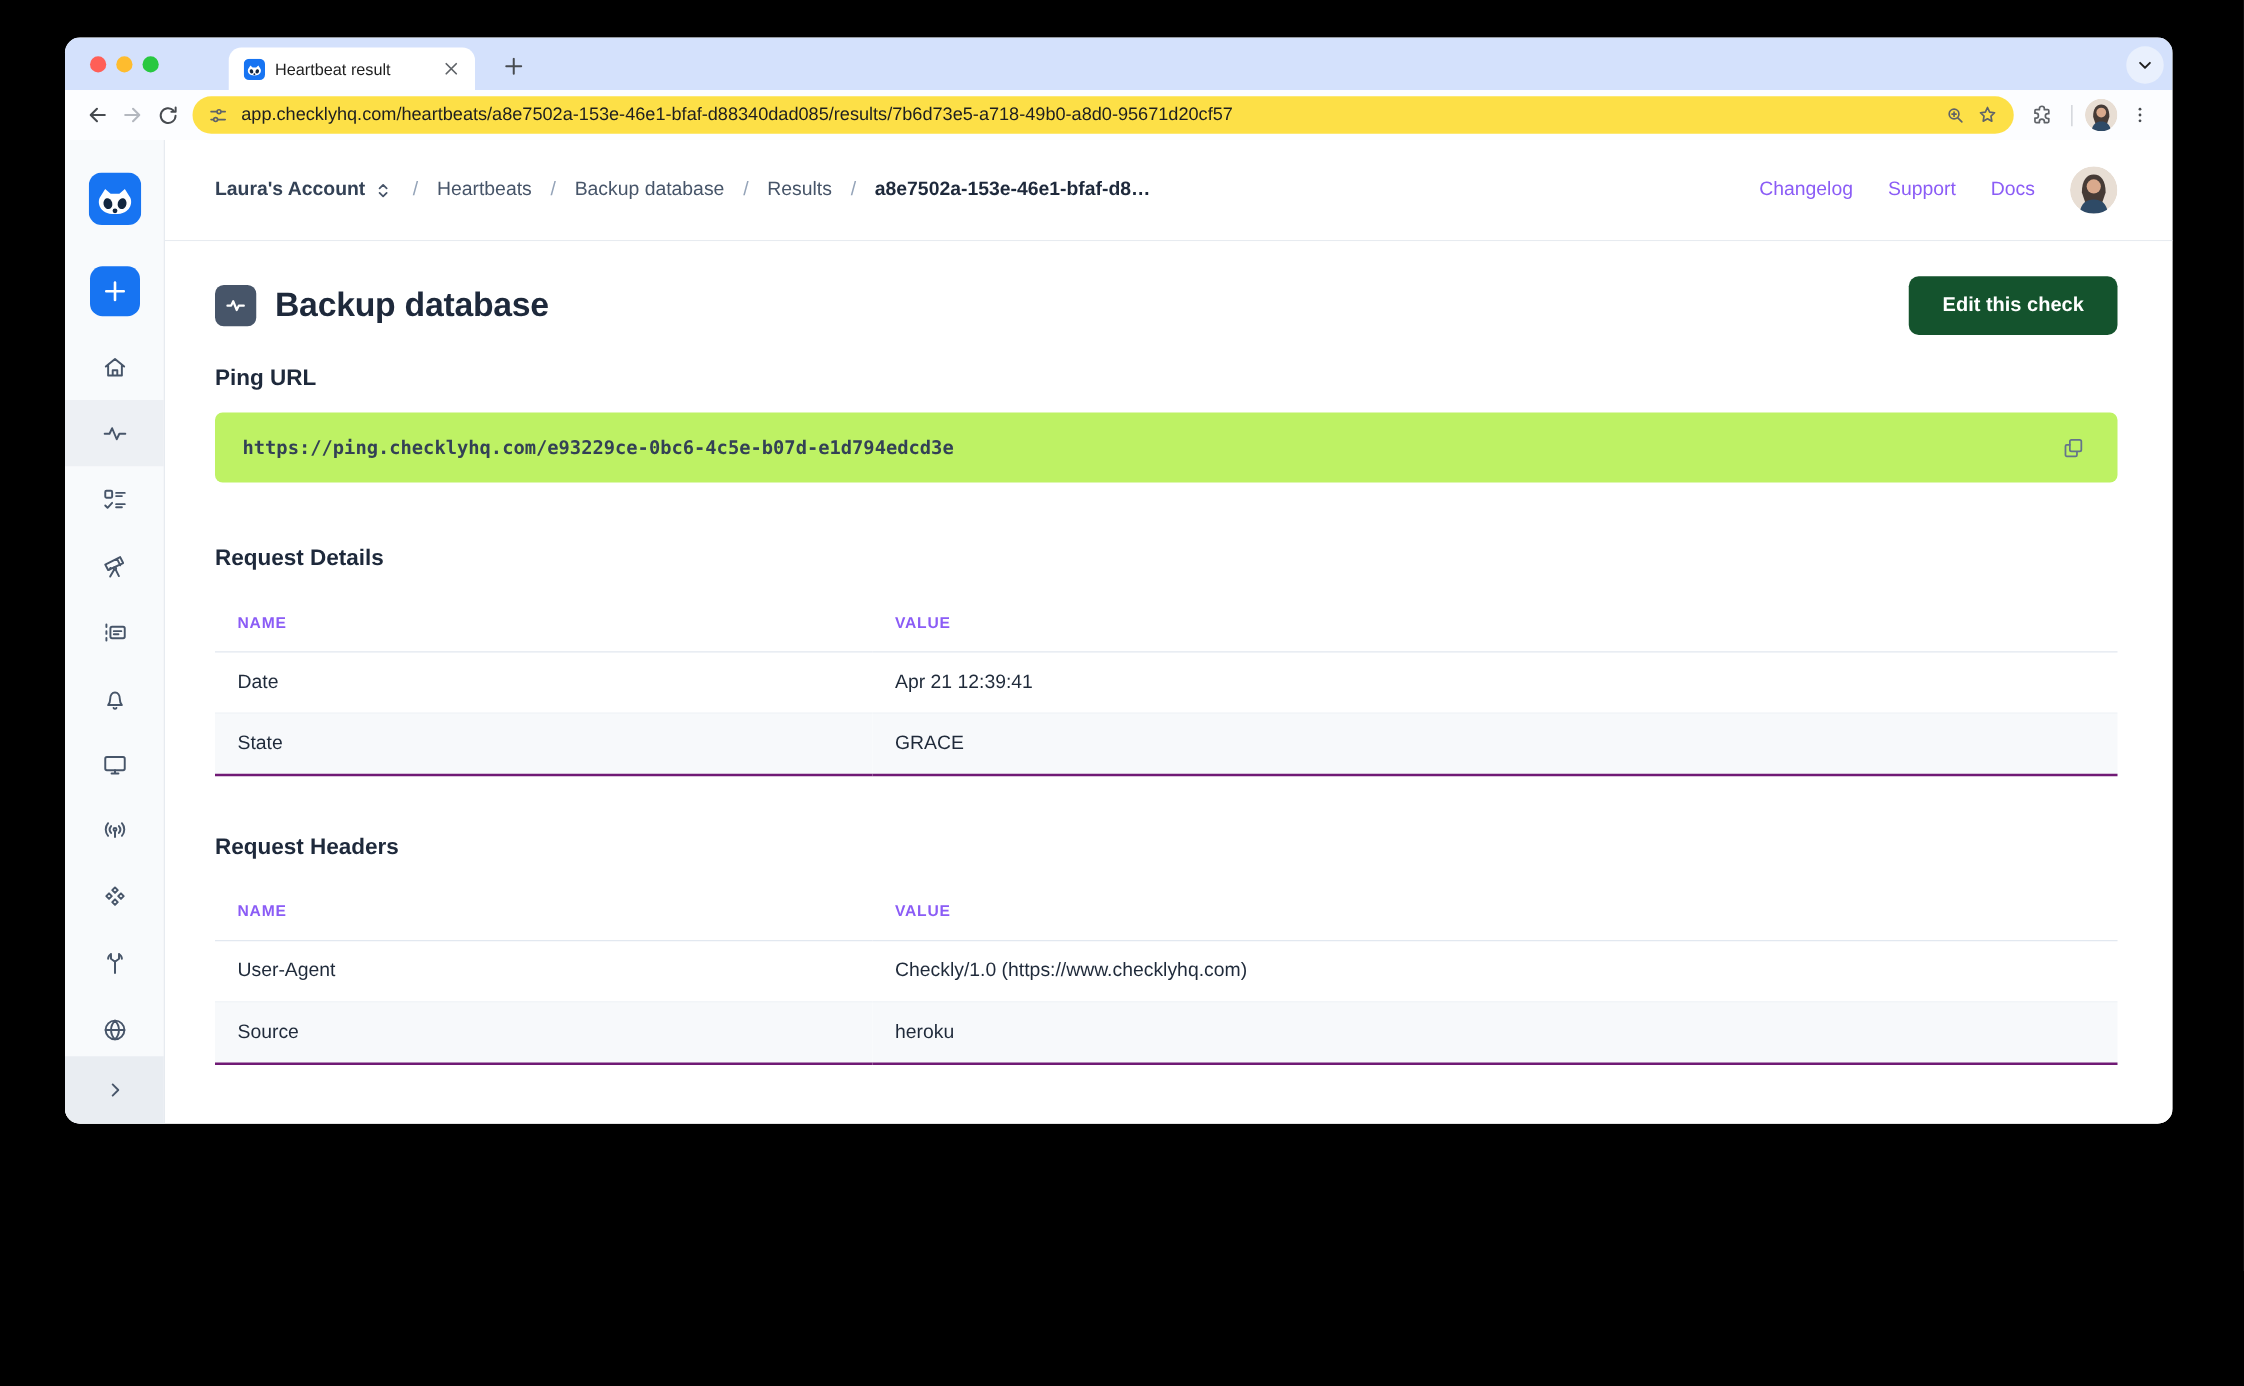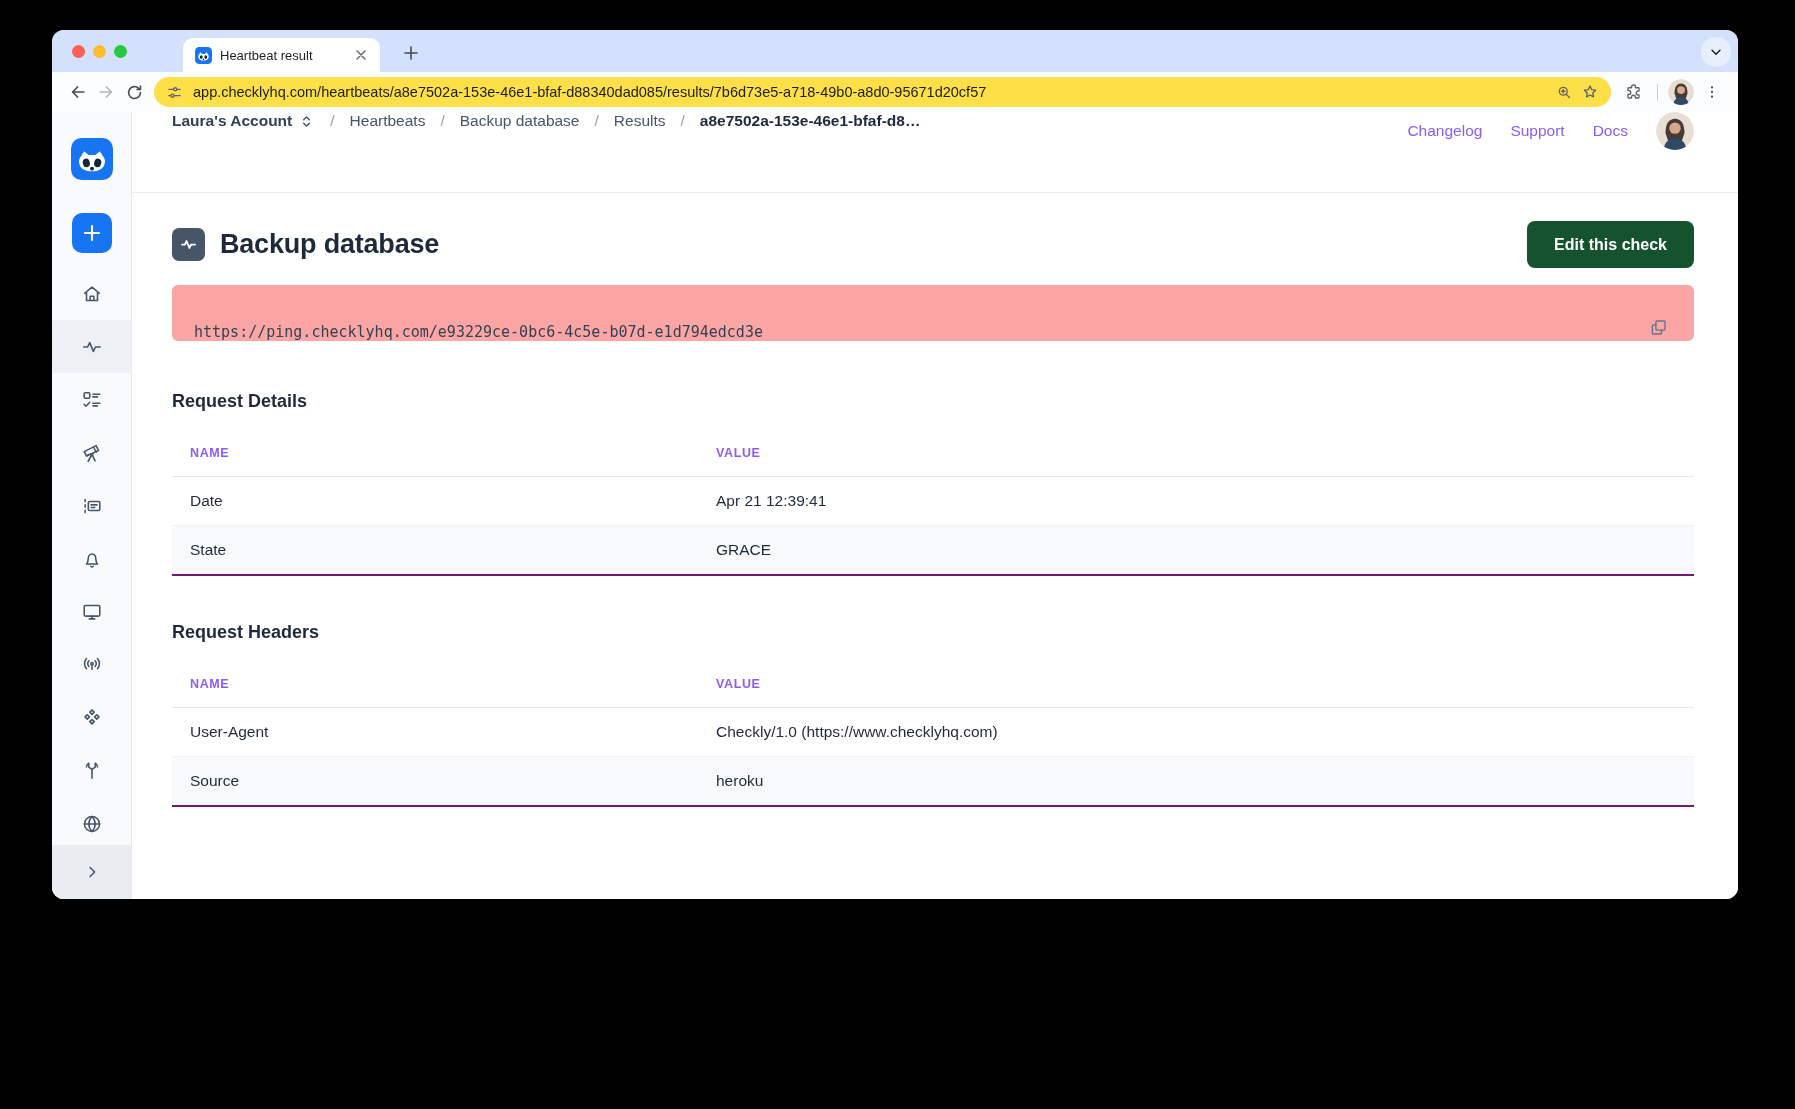--- a/index.html
+++ b/index.html
@@ -40,21 +40,21 @@
   .plusbtn { width:40px; height:40px; margin-top:33px; background:#1774f2; border-radius:10px;
              display:flex; align-items:center; justify-content:center; flex:0 0 auto; }
   .snav { width:100%; margin-top:14px; display:flex; flex-direction:column; align-items:center; }
   .sitem { width:100%; height:53px; display:flex; align-items:center; justify-content:center; }
   .sitem.active { background:#edf0f4; }
   .sitem svg { display:block; }
   .collapse { position:absolute; bottom:0; left:0; width:100%; height:54px; background:#e9edf2;
               display:flex; align-items:center; justify-content:center; }
 
   .content-col { flex:1; display:flex; flex-direction:column; min-width:0; }
-  .app-header { height:81px; border-bottom:1px solid #e7ebf0; display:flex; align-items:flex-start;
+  .app-header { height:81px; border-bottom:1px solid #e7ebf0; display:flex; align-items:center;
                 justify-content:space-between; padding:0 44px 0 40px; flex:0 0 auto; background:#fff; }
   .crumbs { display:flex; align-items:center; gap:15px; font-size:15.5px; }
   .crumb-account { font-weight:700; color:#334155; display:flex; align-items:center; gap:6px; }
   .crumb-sep { color:#94a3b8; }
   .crumb-link { color:#475569; }
   .crumb-current { font-weight:700; color:#1e293b; }
   .hdr-right { display:flex; align-items:center; gap:28px; }
   .hdr-link { font-size:15.5px; color:#8b5cf6; }
   .avatar-lg { width:38px; height:38px; border-radius:50%; overflow:hidden; }
 
@@ -62,22 +62,22 @@
   .title-row { display:flex; align-items:center; }
   .check-icon { width:33px; height:33px; border-radius:7px; background:#475569;
                 display:flex; align-items:center; justify-content:center; }
   h1.page-title { font-size:27px; font-weight:700; color:#1e293b; margin-left:15px; letter-spacing:-0.2px; }
   .spacer { flex:1; }
   .edit-btn { height:47px; padding:0 27px; background:#14532d; border:none; border-radius:8px;
               color:#fff; font-size:16px; font-weight:700; font-family:"Liberation Sans",sans-serif; }
 
   h2.sec { font-size:18px; font-weight:700; color:#1e293b; }
   .sec-ping { margin-top:24px; }
-  .ping-box { margin-top:17px; height:56px; background:#fca5a5; border-radius:6px;
-              display:flex; align-items:flex-end; justify-content:space-between; padding:0 22px 0 22px; }
+  .ping-box { margin-top:17px; height:56px; background:#bef264; border-radius:6px;
+              display:flex; align-items:center; justify-content:space-between; padding:0 22px 0 22px;font-weight:bold; }
   .ping-url { font-family:"DejaVu Sans Mono", monospace; font-size:15px; color:#334155; }
   .copy-btn { width:28px; height:28px; display:flex; align-items:center; justify-content:center; background:none; border:none; }
 
   .sec-tbl { margin-top:50px; }
   table.kv { width:100%; border-collapse:collapse; table-layout:fixed; margin-top:18px; }
   col.cname { width:526px; }
   table.kv th { text-align:left; font-size:12.5px; font-weight:700; color:#8b5cf6;
                 letter-spacing:0.05em; padding:16px 18px; border-bottom:1px solid #e2e8f0; }
   table.kv td { font-size:15.5px; color:#1f2a3a; padding:15px 18px; }
   table.kv tbody tr { border-bottom:1px solid #eef2f6; }
@@ -319,20 +319,21 @@
           <span class="check-icon">
             <svg width="21" height="21" viewBox="0 0 24 24">
                 <path d="M4.5 12h3.4l1.9-4 3.2 8 1.9-4h4.6" stroke="#fff" stroke-width="2" fill="none" stroke-linecap="round" stroke-linejoin="round"></path>
               </svg>
           </span>
           <h1 class="page-title">Backup database</h1>
           <span class="spacer"></span>
           <button class="edit-btn">Edit this check</button>
         </div>
 
+        <h2 class="sec sec-ping">Ping URL</h2>
         <div class="ping-box">
           <span class="ping-url">https://ping.checklyhq.com/e93229ce-0bc6-4c5e-b07d-e1d794edcd3e</span>
           <button class="copy-btn">
             <svg width="21" height="21" viewBox="0 0 24 24" class="ic" style="stroke:#64748b;stroke-width:1.6">
               <rect x="9" y="4.5" width="10.5" height="10.5" rx="1.5"></rect>
               <path d="M15.5 15.5v2.8a1.2 1.2 0 01-1.2 1.2H6.2A1.2 1.2 0 015 18.3v-8.1A1.2 1.2 0 016.2 9H9"></path>
             </svg>
           </button>
         </div>
 

